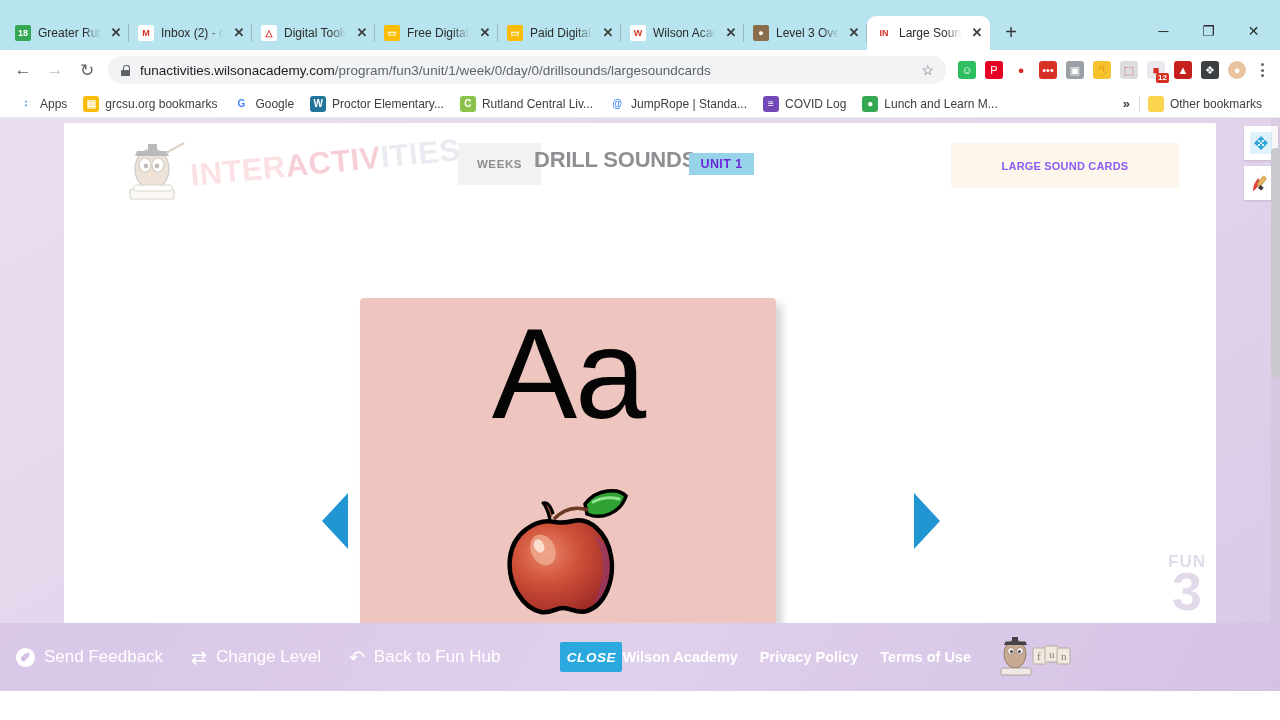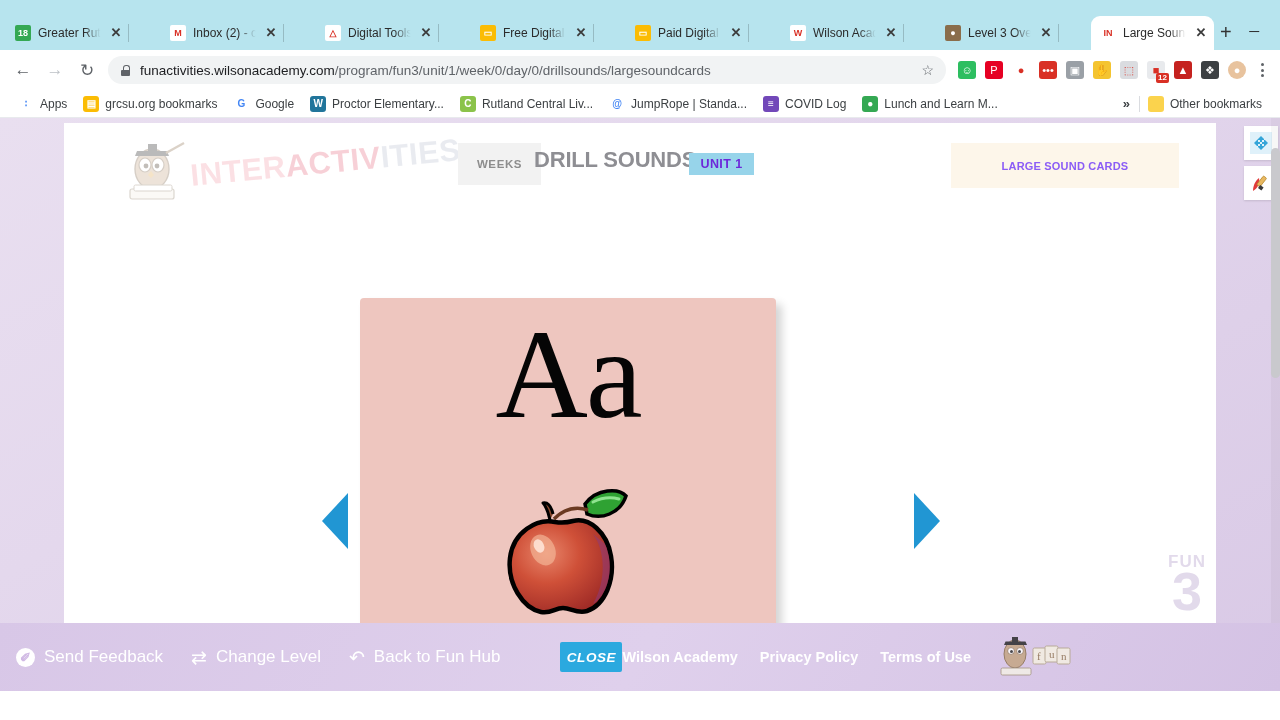--- a/index.html
+++ b/index.html
@@ -167,21 +167,21 @@
   
   .card {
     position:absolute; left: 360px; top: 180px; width: 416px; height: 445px;
     background: #eec6bf;
     border-radius: 4px;
     box-shadow: 6px 6px 9px rgba(0,0,0,0.17);
   }
   .card-letter {
     position:absolute; top: 12px; left:0; right:0; text-align:center;
     font-size: 128px; line-height: 1; font-weight: 500; color:#050505;
-    font-family: Liberation Serif, serif; letter-spacing: -2px;
+    font-family: Liberation Sans, sans-serif; letter-spacing: -2px;
   }
   .card-img { position:absolute; left: 133px; top: 176px; width: 150px; height: 148px; }
   .card-word {
     position:absolute; left:0; right:0; top: 382px; text-align:center;
     font-family: "Liberation Serif", serif; font-size: 20px; color:#1a1a1a;
   }
 
   .navarrow { position:absolute; top: 375px; width: 0; height: 0; cursor:pointer; }
   .nav-prev {
     left: 322px;
@@ -238,21 +238,21 @@
   .flinks .row2 { color:#fff; font-size: 12.5px; margin-top: 3px; }
   .flogo { margin-left: 24px; width: 80px; height: 46px; position:relative; opacity:.85;}
 </style>
 </head>
 <body>
 
 <div class="browser">
 
   <div class="tabstrip">
     <div class="tabstrip-top"></div>
-    <div id="tabs-host" style="display:flex;align-items:flex-end;z-index:1;gap:32px;">
+    <div id="tabs-host" style="display:flex;align-items:flex-end;z-index:1;">
         <div class="tab">
           <span class="favicon" style="background: rgb(52, 168, 83); color: rgb(255, 255, 255);">18</span>
           <span class="tlabel">Greater Rutl</span>
           <span class="tclose">✕</span>
         </div>
         <div class="tab">
           <span class="favicon" style="background: rgb(255, 255, 255); color: rgb(217, 48, 37);">M</span>
           <span class="tlabel">Inbox (2) - c</span>
           <span class="tclose">✕</span>
         </div>

